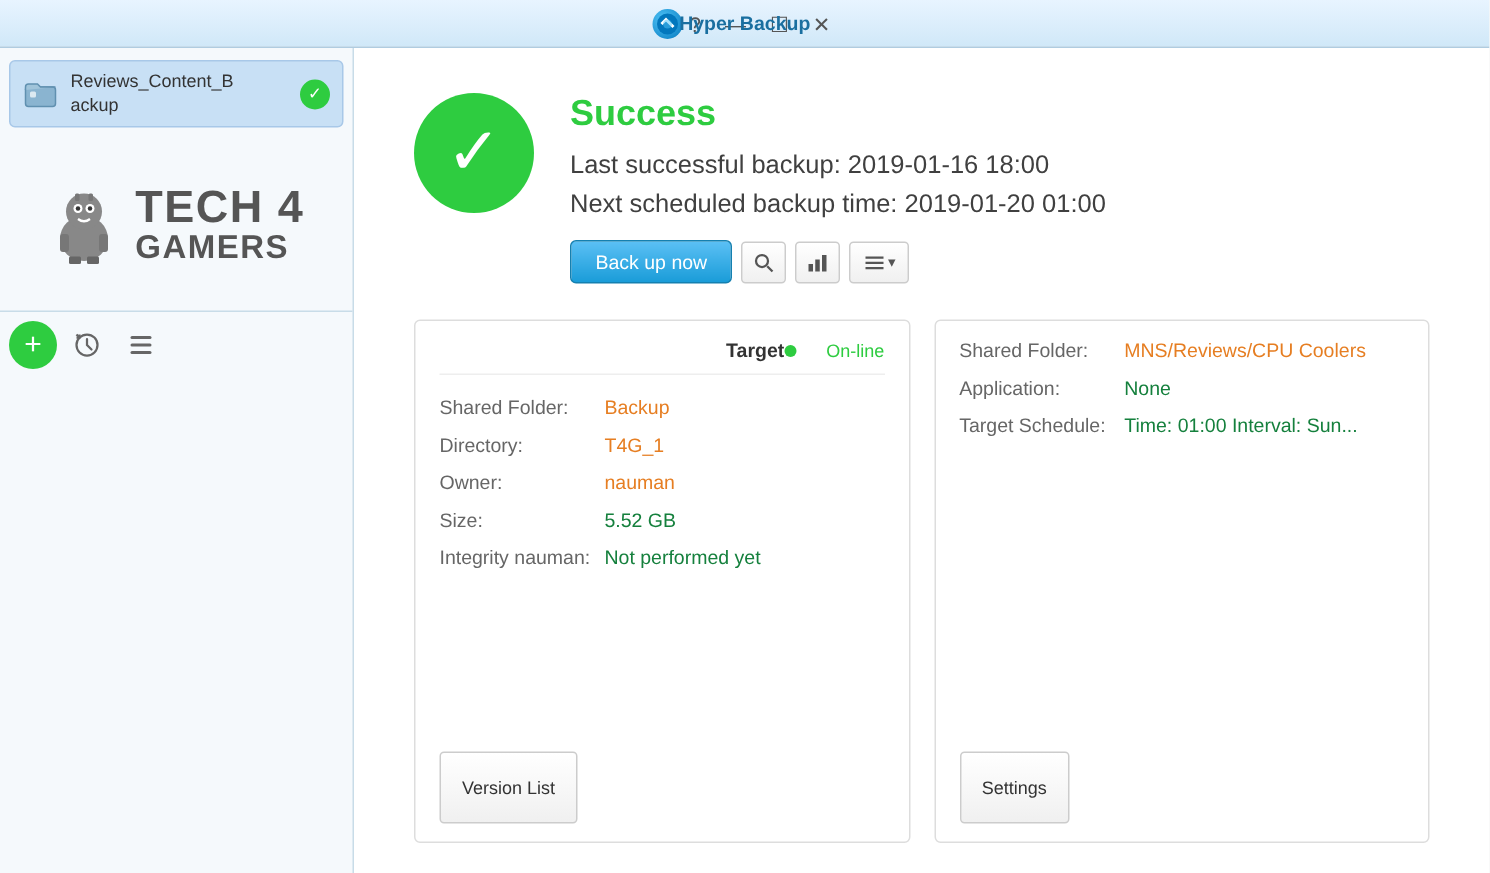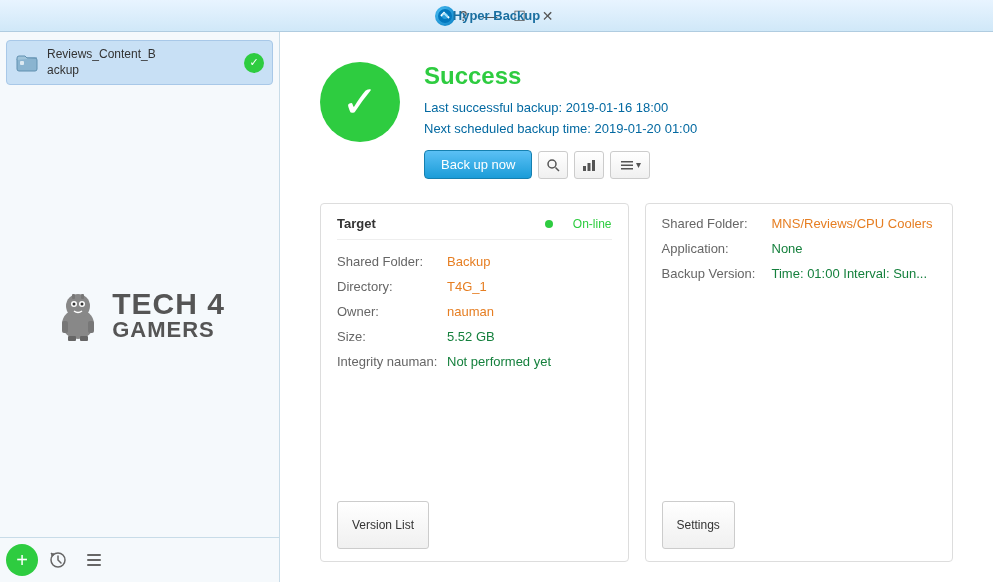--- a/index.html
+++ b/index.html
@@ -61,26 +61,25 @@
     }
 
     
     .main-container {
       display: flex;
       height: calc(582px - 32px);
     }
 
     
     .sidebar {
-      width: 280px;
+      width: 236px;
       background: #f5f9fc;
       border-right: 1px solid #c8dce8;
       display: flex;
       flex-direction: column;
-      justify-content: space-between;
       gap: 12px;
     }
     .sidebar-items {
       padding: 8px 6px;
     }
     .sidebar-item {
       display: flex;
       align-items: center;
       gap: 8px;
       padding: 6px 8px;
@@ -201,22 +200,22 @@
       flex-direction: column;
       gap: 6px;
     }
     .status-title {
       font-size: 24px;
       color: #2ecc40;
       font-weight: 600;
       margin-bottom: 4px;
     }
     .status-detail {
-      font-size: 13px;
-      color: #0369a1;
+      font-size: 17px;
+      color: #404040;
     }
     .action-buttons {
       display: flex;
       align-items: center;
       gap: 6px;
       margin-top: 8px;
     }
     .btn-primary {
       background: linear-gradient(to bottom, #5bc0f5, #1a9cd8);
       color: white;
@@ -265,21 +264,21 @@
       flex: 1;
       border: 1px solid #ddd;
       border-radius: 4px;
       padding: 12px 16px;
       display: flex;
       flex-direction: column;
     }
     .card-header {
       display: flex;
       align-items: center;
-      justify-content: space-between;
+      justify-content: flex-end;
       margin-bottom: 14px;
       padding-bottom: 8px;
       border-bottom: 1px solid #eee;
     }
     .card-title {
       font-size: 13px;
       font-weight: 600;
       color: #333;
     }
     .card-status-online {
@@ -492,21 +491,21 @@
       <div class="info-card">
         <div class="card-row">
           <span class="card-row-label">Shared Folder:</span>
           <span class="card-row-value">MNS/Reviews/CPU Coolers</span>
         </div>
         <div class="card-row">
           <span class="card-row-label">Application:</span>
           <span class="card-row-value black">None</span>
         </div>
         <div class="card-row">
-          <span class="card-row-label">Backup Version:</span>
+          <span class="card-row-label">Target Schedule:</span>
           <span class="card-row-value black">Time: 01:00 Interval: Sun...</span>
         </div>
         <div class="card-footer">
           <button class="btn-secondary">Settings</button>
         </div>
       </div>
     </div>
   </div>
 </div>
 

